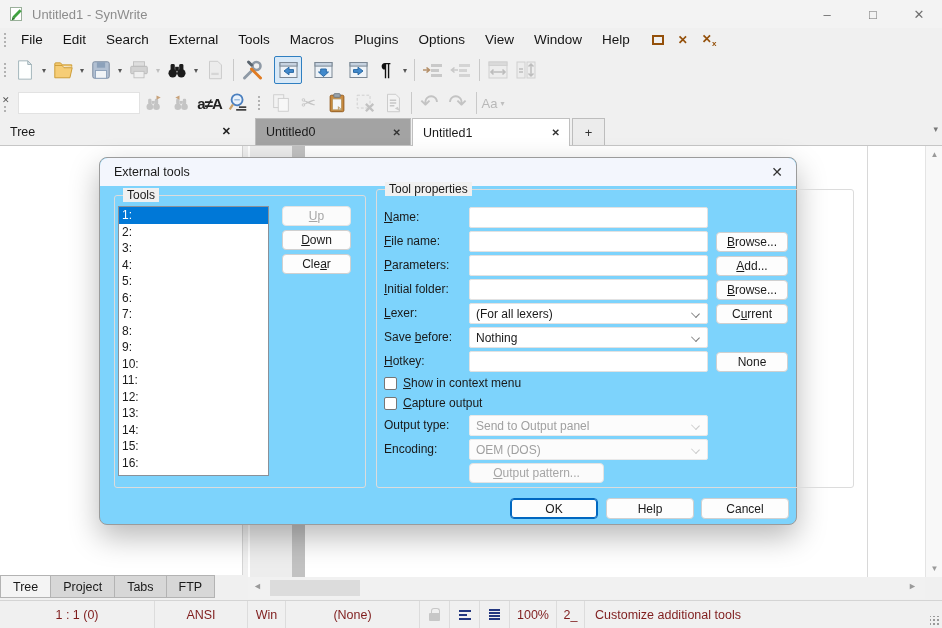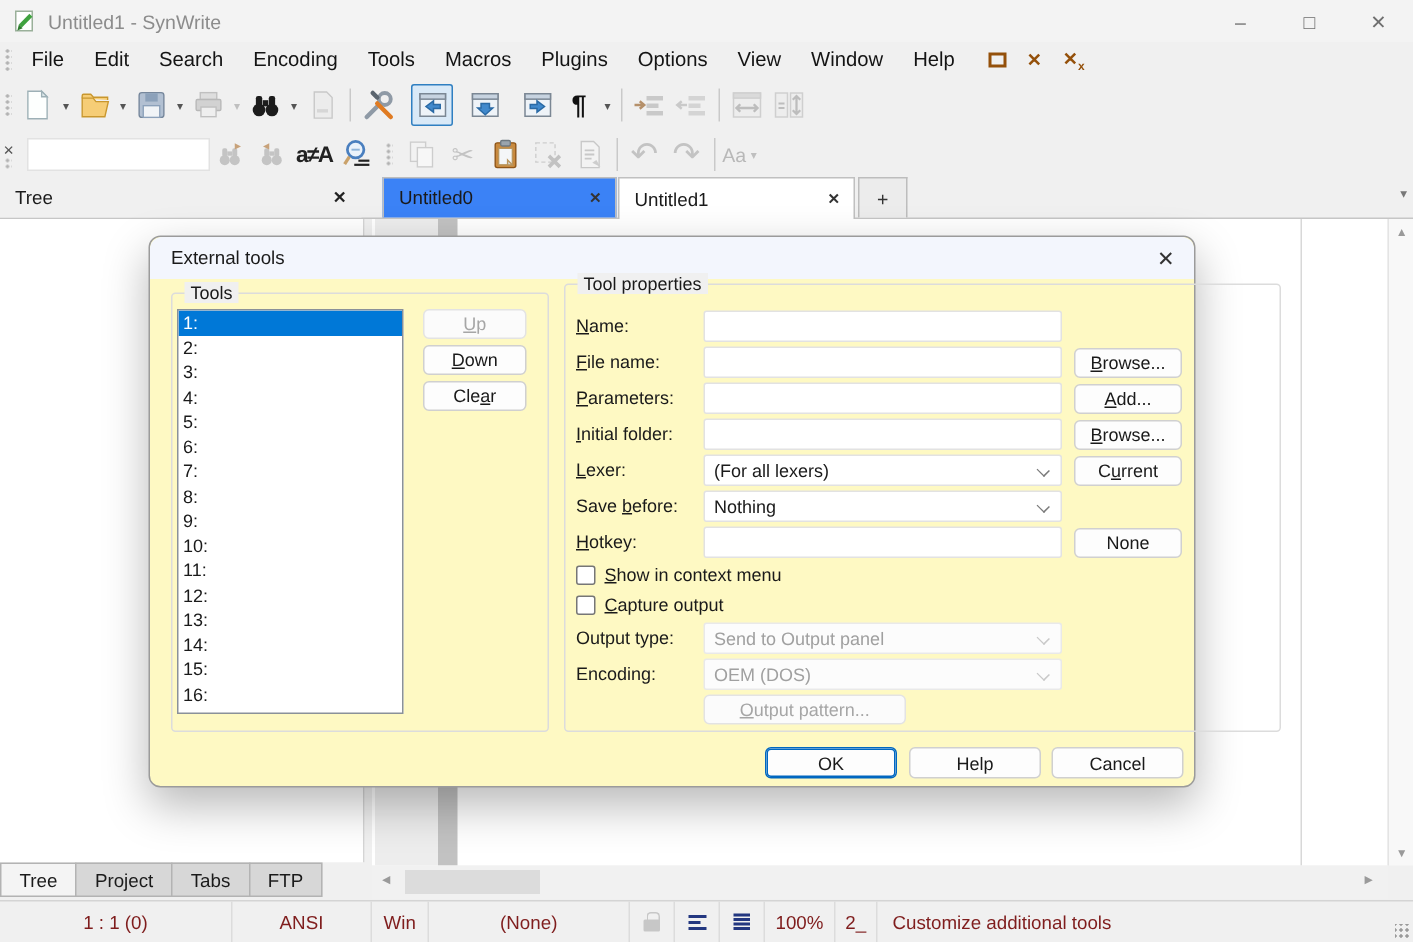--- a/index.html
+++ b/index.html
@@ -39,37 +39,37 @@
   .tclose { font-size:9px; color:#555; line-height:9px; margin:0 2px; align-self:flex-start; padding-top:2px; }
   .handle-col { display:flex; flex-direction:column; align-items:center; margin-right:2px; }
   
   .tabrow { position:absolute; left:0; top:118px; width:942px; height:28px; background:#f0f0f0; border-bottom:1px solid #c6c6c6; }
   .panelhdr { position:absolute; left:0; top:0; width:241px; height:27px; display:flex; align-items:center; background:#f0f0f0; }
   .panelhdr .ph-title { margin-left:10px; font-size:12.5px; }
   .panelhdr .ph-close { position:absolute; right:10px; font-size:11px; font-weight:bold; color:#222; }
   .tab { position:absolute; top:0; height:27px; display:flex; align-items:center; font-size:12.5px; }
   .tab .tab-close { position:absolute; right:9px; font-size:10px; font-weight:bold; color:#333; }
   .tab-label { margin-left:10px; }
-  .tab.inactive { background:#3b82f6; border:1px solid #bdbdbd; border-bottom:none; }
+  .tab.inactive { background:#a3a3a3; border:1px solid #bdbdbd; border-bottom:none; }
   .tab.active { background:#fff; border:1px solid #c0c0c0; border-bottom:none; height:28px; z-index:2; }
   .tab-plus { position:absolute; top:0; height:27px; width:33px; background:#ececec; border:1px solid #bdbdbd; border-bottom:none; display:flex; align-items:center; justify-content:center; font-size:13px; color:#333; }
   .tablist-dd { position:absolute; right:4px; top:6px; font-size:9px; color:#777; }
   
   .left-panel { position:absolute; left:0; top:146px; width:243px; height:429px; background:#fff; border-right:1px solid #d5d5d5; }
   .editor { position:absolute; left:248px; top:146px; width:677px; height:431px; background:#fff; }
   .gutter { position:absolute; left:250px; top:146px; width:42px; height:431px; background:#ededed; }
   .gutter-bar { position:absolute; left:292px; top:146px; width:13px; height:431px; background:#c2c2c2; }
   .margin-line { position:absolute; left:867px; top:146px; width:1px; height:431px; background:#d8d8d8; }
   .vscroll { position:absolute; left:925px; top:146px; width:17px; height:431px; background:#f8f8f8; border-left:1px solid #e4e4e4; }
   .vscroll .sa { position:absolute; left:0; width:17px; text-align:center; font-size:8px; color:#9a9a9a; }
   .hscroll { position:absolute; left:248px; top:577px; width:677px; height:22px; background:#f1f1f1; }
   .hscroll .sa { position:absolute; top:4px; font-size:9px; color:#9a9a9a; }
   .hthumb { position:absolute; left:22px; top:3px; width:90px; height:16px; background:#dcdcdc; }
   
-  .dialog { position:absolute; left:99px; top:157px; width:698px; height:368px; background:#fef9c3; border:1px solid #9b9b9b; border-radius:8px; box-shadow:0 12px 30px rgba(0,0,0,.28); z-index:10; }
+  .dialog { position:absolute; left:99px; top:157px; width:698px; height:368px; background:#7dd3fc; border:1px solid #9b9b9b; border-radius:8px; box-shadow:0 12px 30px rgba(0,0,0,.28); z-index:10; }
   .dlg-header { position:absolute; left:0; top:0; width:100%; height:28px; background:#f3f6fd; border-radius:8px 8px 0 0; }
   .dlg-title { position:absolute; left:14px; top:7px; font-size:12.5px; }
   .dlg-close { position:absolute; right:13px; top:6px; font-size:14px; color:#333; }
   .groupbox { position:absolute; border:1px solid #dcdcdc; border-radius:3px; }
   .gb-legend { position:absolute; left:8px; top:-8px; background:#f0f0f0; padding:0 4px; font-size:12px; }
   .listbox { position:absolute; left:18px; top:48px; width:151px; height:270px; background:#fff; border:1px solid #8a9199; overflow:hidden; }
   .listbox .li { height:16.5px; line-height:16.5px; padding-left:3px; font-size:12px; }
   .listbox .li.selected { background:#0078d7; color:#fff; }
   .btn { position:absolute; height:20px; background:#fdfdfd; border:1px solid #d0d0d0; border-radius:4px; font-size:12px; color:#1a1a1a; display:flex; align-items:center; justify-content:center; font-family:inherit; }
   .btn.disabled { color:#a6a6a6; border-color:#e3e3e3; background:#fbfbfb; }
@@ -115,21 +115,21 @@
     </div>
   </div>
 
   <div class="menubar">
     <span class="dragdots"></span>
     <div class="menu-items">
 
     <span class="menu-item">File</span>
         <span class="menu-item">Edit</span>
         <span class="menu-item">Search</span>
-        <span class="menu-item">Encoding</span>
+        <span class="menu-item">External</span>
         <span class="menu-item">Tools</span>
         <span class="menu-item">Macros</span>
         <span class="menu-item">Plugins</span>
         <span class="menu-item">Options</span>
         <span class="menu-item">View</span>
         <span class="menu-item">Window</span>
         <span class="menu-item">Help</span>
       </div>
     <div class="mdi-group">
       <span class="mdi-box"></span>

